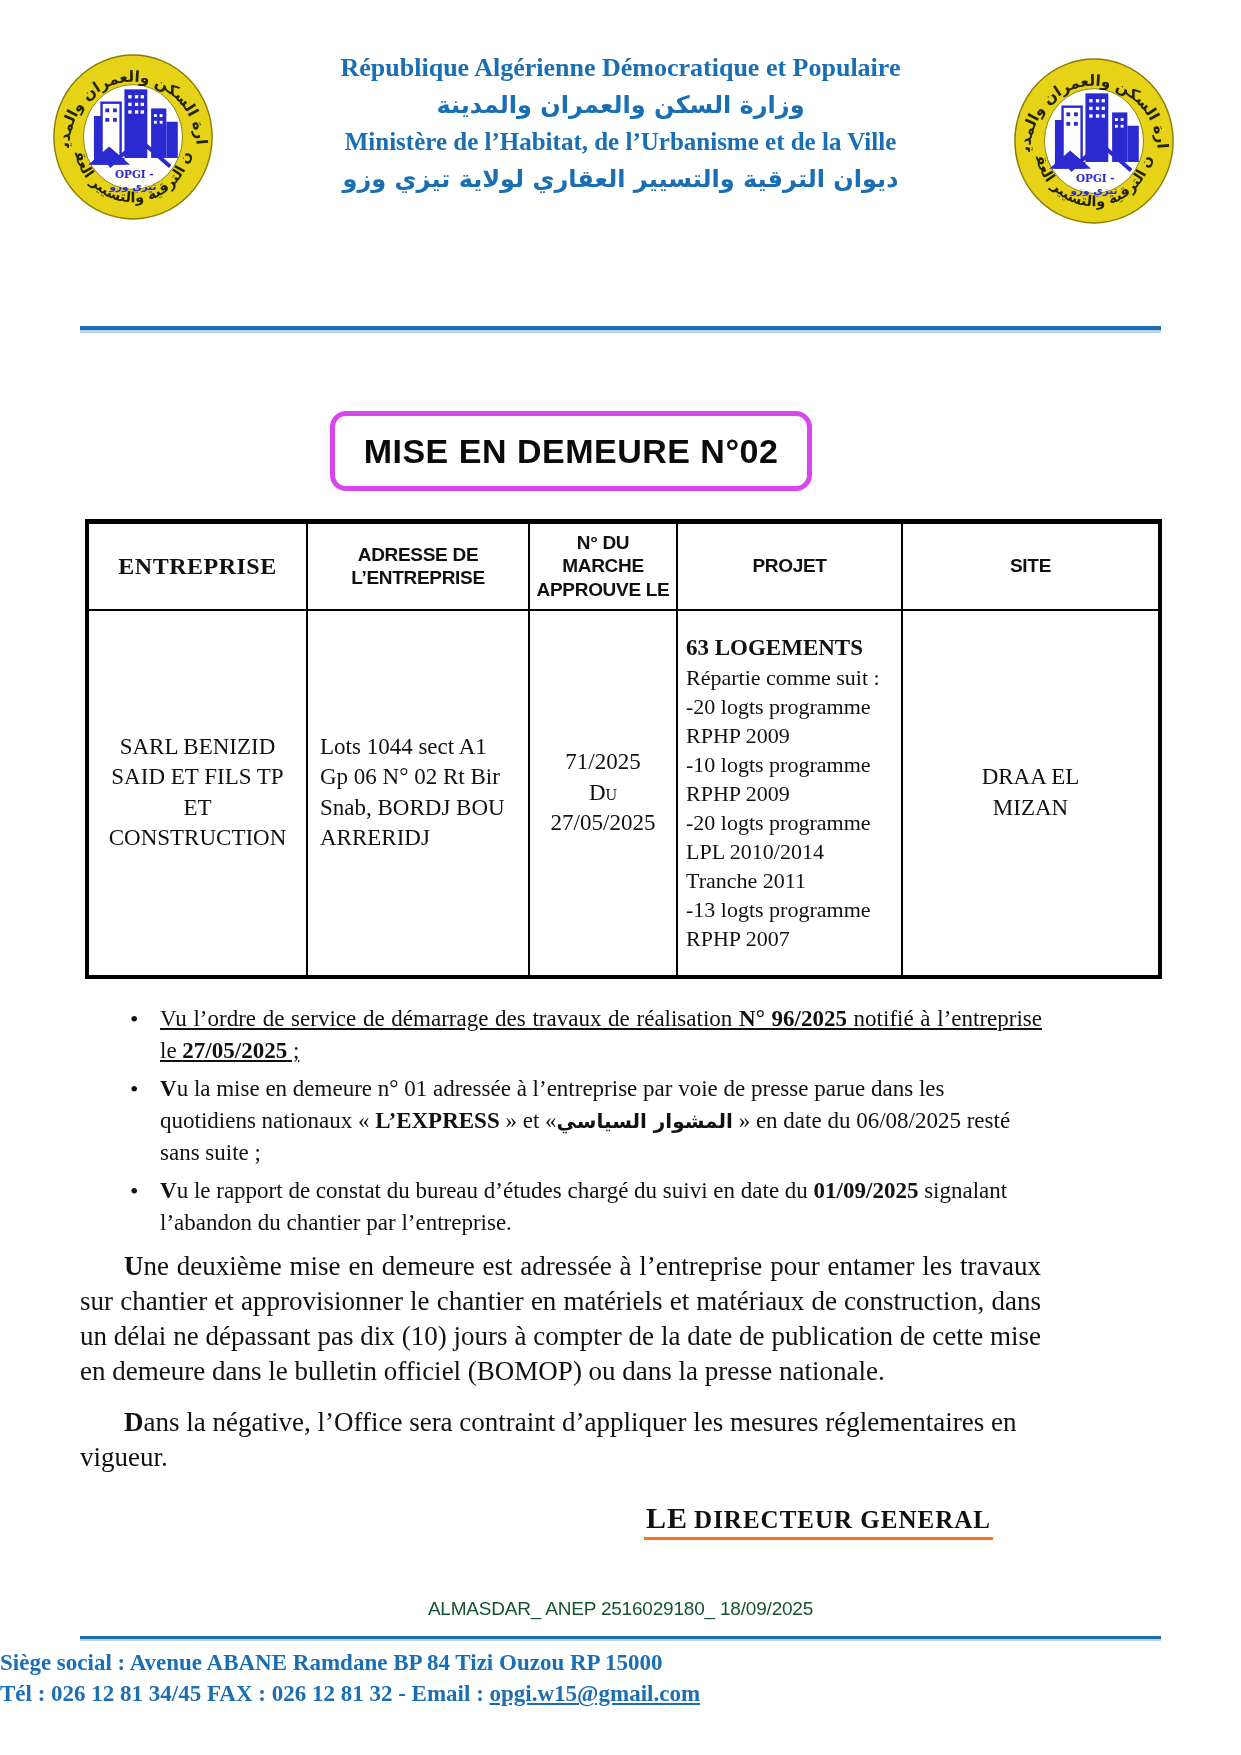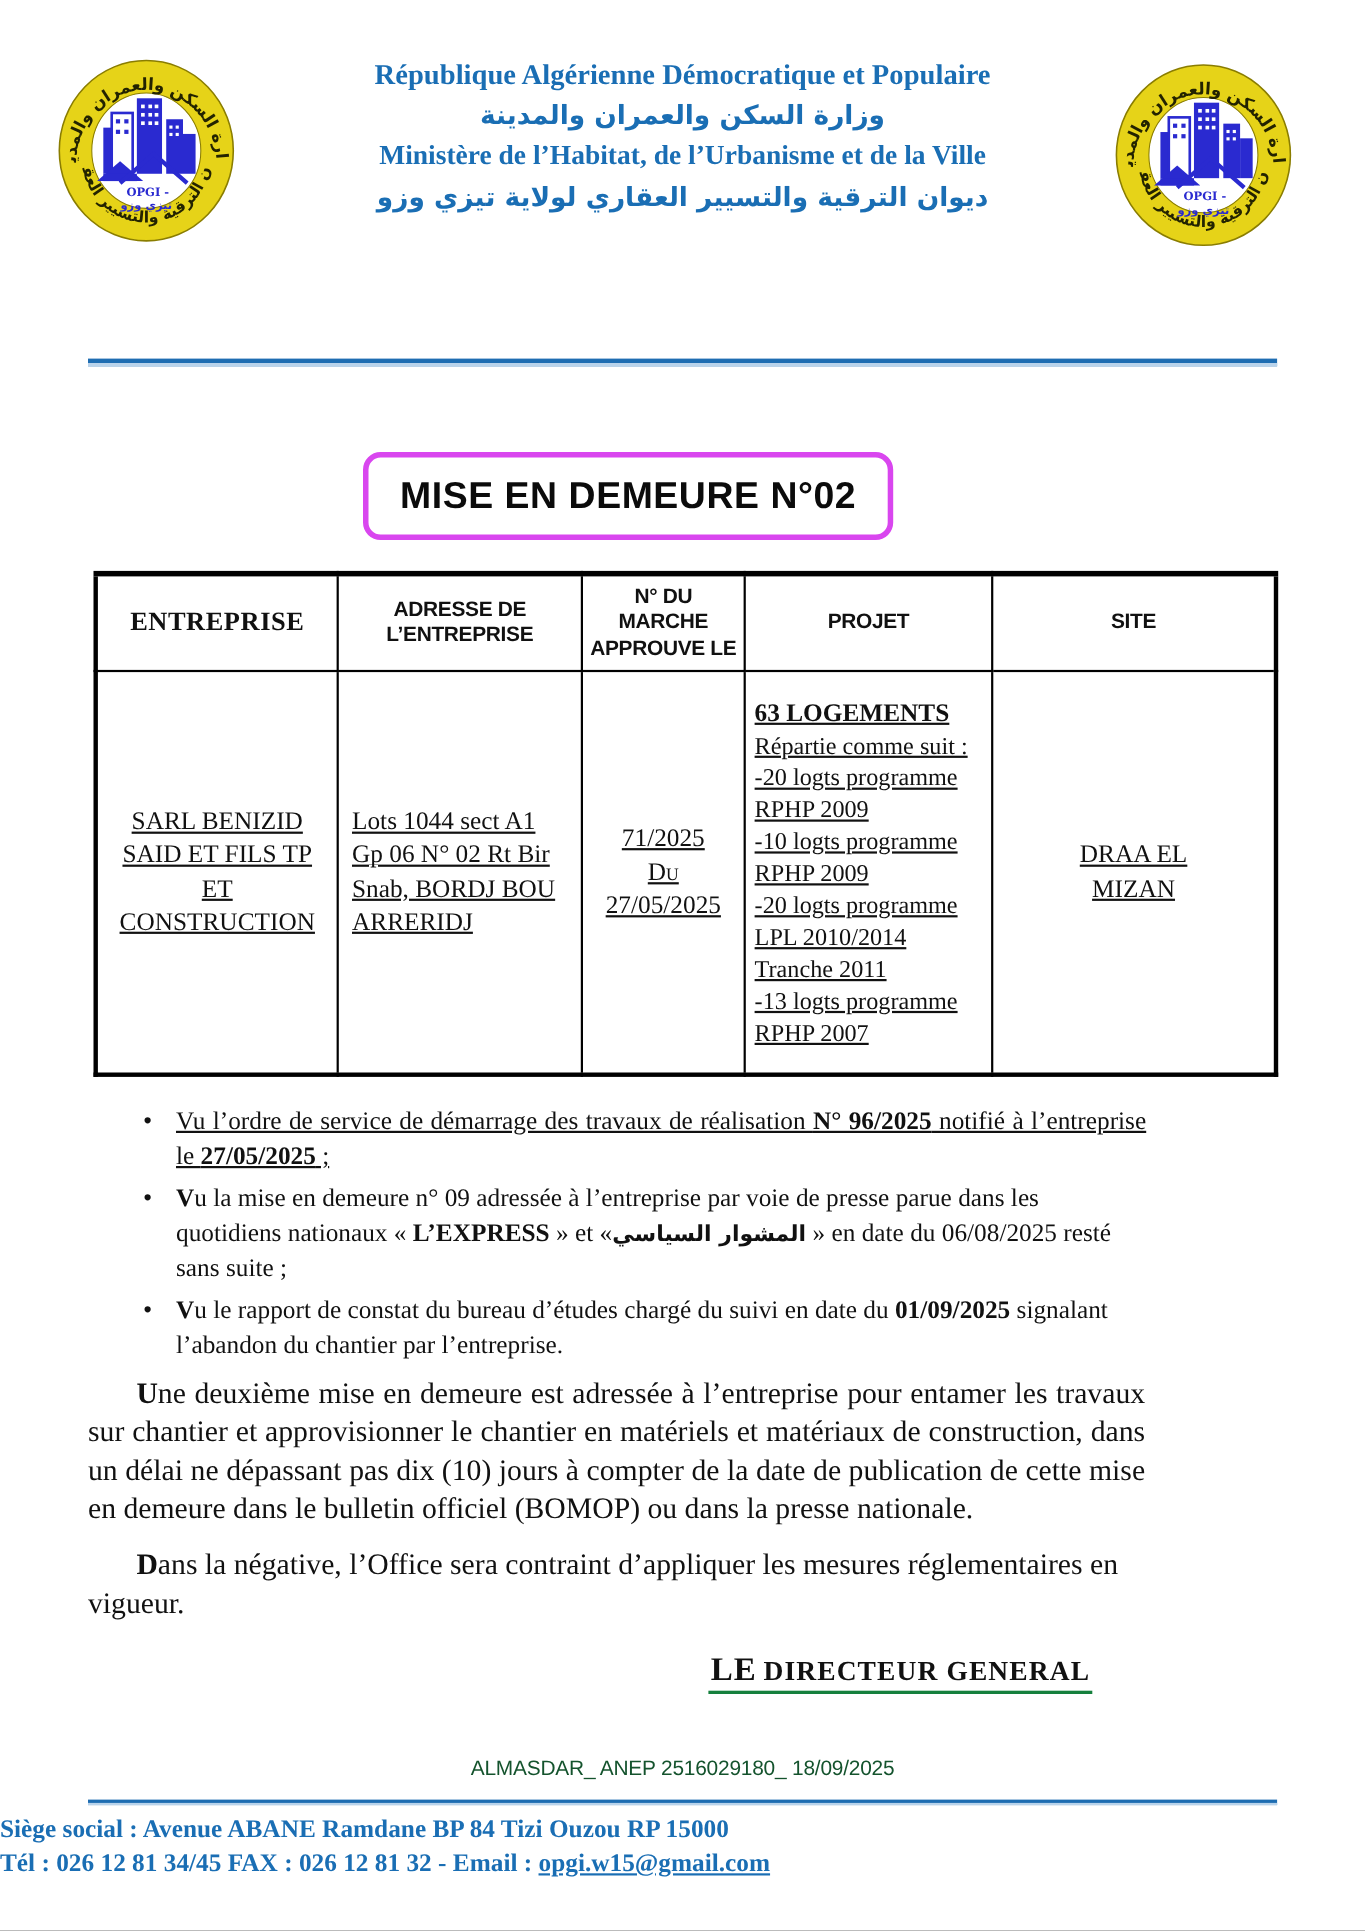--- a/index.html
+++ b/index.html
@@ -50,21 +50,21 @@
     table-layout: fixed;
   }
   .doc-table th, .doc-table td { border: 2.5px solid #000; vertical-align: middle; }
   .doc-table th {
     height: 88px; text-align: center;
     font-family: "Liberation Sans", sans-serif;
     font-weight: 700; font-size: 19px; line-height: 1.25; letter-spacing: -0.3px;
     padding: 2px 6px;
   }
   .doc-table th.th-serif { font-family: "Liberation Serif", serif; font-size: 24px; letter-spacing: 0.5px; }
-  .doc-table td { height: 338px; font-size: 23px; line-height: 1.32; padding: 22px 8px; text-decoration: underline; }
+  .doc-table td { height: 338px; font-size: 23px; line-height: 1.32; padding: 22px 8px; }
   .col-entreprise { width: 220px; }
   .col-adresse    { width: 222px; }
   .col-marche     { width: 148px; }
   .col-projet     { width: 225px; }
   .col-site       { width: 258px; }
   td.c-entreprise { text-align: center; }
   td.c-adresse    { text-align: left; padding-left: 12px; }
   td.c-marche     { text-align: center; }
   .marche-du { font-variant: small-caps; }
   td.c-projet { text-align: left; font-size: 22px; }
@@ -83,21 +83,21 @@
   .para {
     margin: 10px 200px 0 80px;
     font-size: 27px; line-height: 35px;
     text-align: justify; text-indent: 44px;
   }
   .para.p2 { margin-top: 16px; text-align: left; }
   .lead { font-weight: bold; }
   
   .sig-row { margin-top: 26px; text-align: right; padding-right: 248px; }
   .sig {
-    display: inline-block; border-bottom: 3px solid #15803d; padding: 0 2px 2px 2px;
+    display: inline-block; border-bottom: 3px solid #f97316; padding: 0 2px 2px 2px;
     font-weight: bold; letter-spacing: 1px; white-space: nowrap;
   }
   .sig .le { font-size: 30px; }
   .sig .rest { font-size: 25px; margin-left: 6px; }
   
   .anep { margin-top: 58px; text-align: center; font-family: "Liberation Sans", sans-serif;
           font-size: 19px; letter-spacing: -0.2px; color: #14532d; }
   .bluebar2 { margin: 16px 80px 0 80px; height: 5px; background: #1e6db2; border-bottom: 2px solid #b9d3eb; }
   .footer { margin-top: 6px; text-align: left; color: #1a6eb4; font-weight: bold; }
   .f-line { font-size: 23px; line-height: 31px; }
@@ -256,21 +256,21 @@
     </tbody>
   </table>
 
   <div class="bullets">
     <div class="bullet">
       <span class="b-marker">•</span>
       <span class="b-text b-just"><span>Vu l’ordre de service de démarrage des travaux de réalisation </span><span class="bold">N° 96/2025</span><span> notifié à l’entreprise le </span><span class="bold">27/05/2025</span><span> ;</span></span>
     </div>
     <div class="bullet">
       <span class="b-marker">•</span>
-      <span class="b-text"><span class="bold">V</span><span>u la mise en demeure n° 09 adressée à l’entreprise par voie de presse parue dans les quotidiens nationaux « </span><span class="bold">L’EXPRESS</span><span> » et «</span><span class="ar-inline" dir="rtl">المشوار السياسي</span><span> » en date du 06/08/2025 resté sans suite ;</span></span>
+      <span class="b-text"><span class="bold">V</span><span>u la mise en demeure n° 01 adressée à l’entreprise par voie de presse parue dans les quotidiens nationaux « </span><span class="bold">L’EXPRESS</span><span> » et «</span><span class="ar-inline" dir="rtl">المشوار السياسي</span><span> » en date du 06/08/2025 resté sans suite ;</span></span>
     </div>
     <div class="bullet">
       <span class="b-marker">•</span>
       <span class="b-text"><span class="bold">V</span><span>u le rapport de constat du bureau d’études chargé du suivi en date du </span><span class="bold">01/09/2025</span><span> signalant l’abandon du chantier par l’entreprise.</span></span>
     </div>
   </div>
 
   <p class="para"><span class="lead">U</span><span>ne deuxième mise en demeure est adressée à l’entreprise pour entamer les travaux sur chantier et approvisionner le chantier en matériels et matériaux de construction, dans un délai ne dépassant pas dix (10) jours à compter de la date de publication de cette mise en demeure dans le bulletin officiel (BOMOP) ou dans la presse nationale.</span></p>
 
   <p class="para p2"><span class="lead">D</span><span>ans la négative, l’Office sera contraint d’appliquer les mesures réglementaires en vigueur.</span></p>

